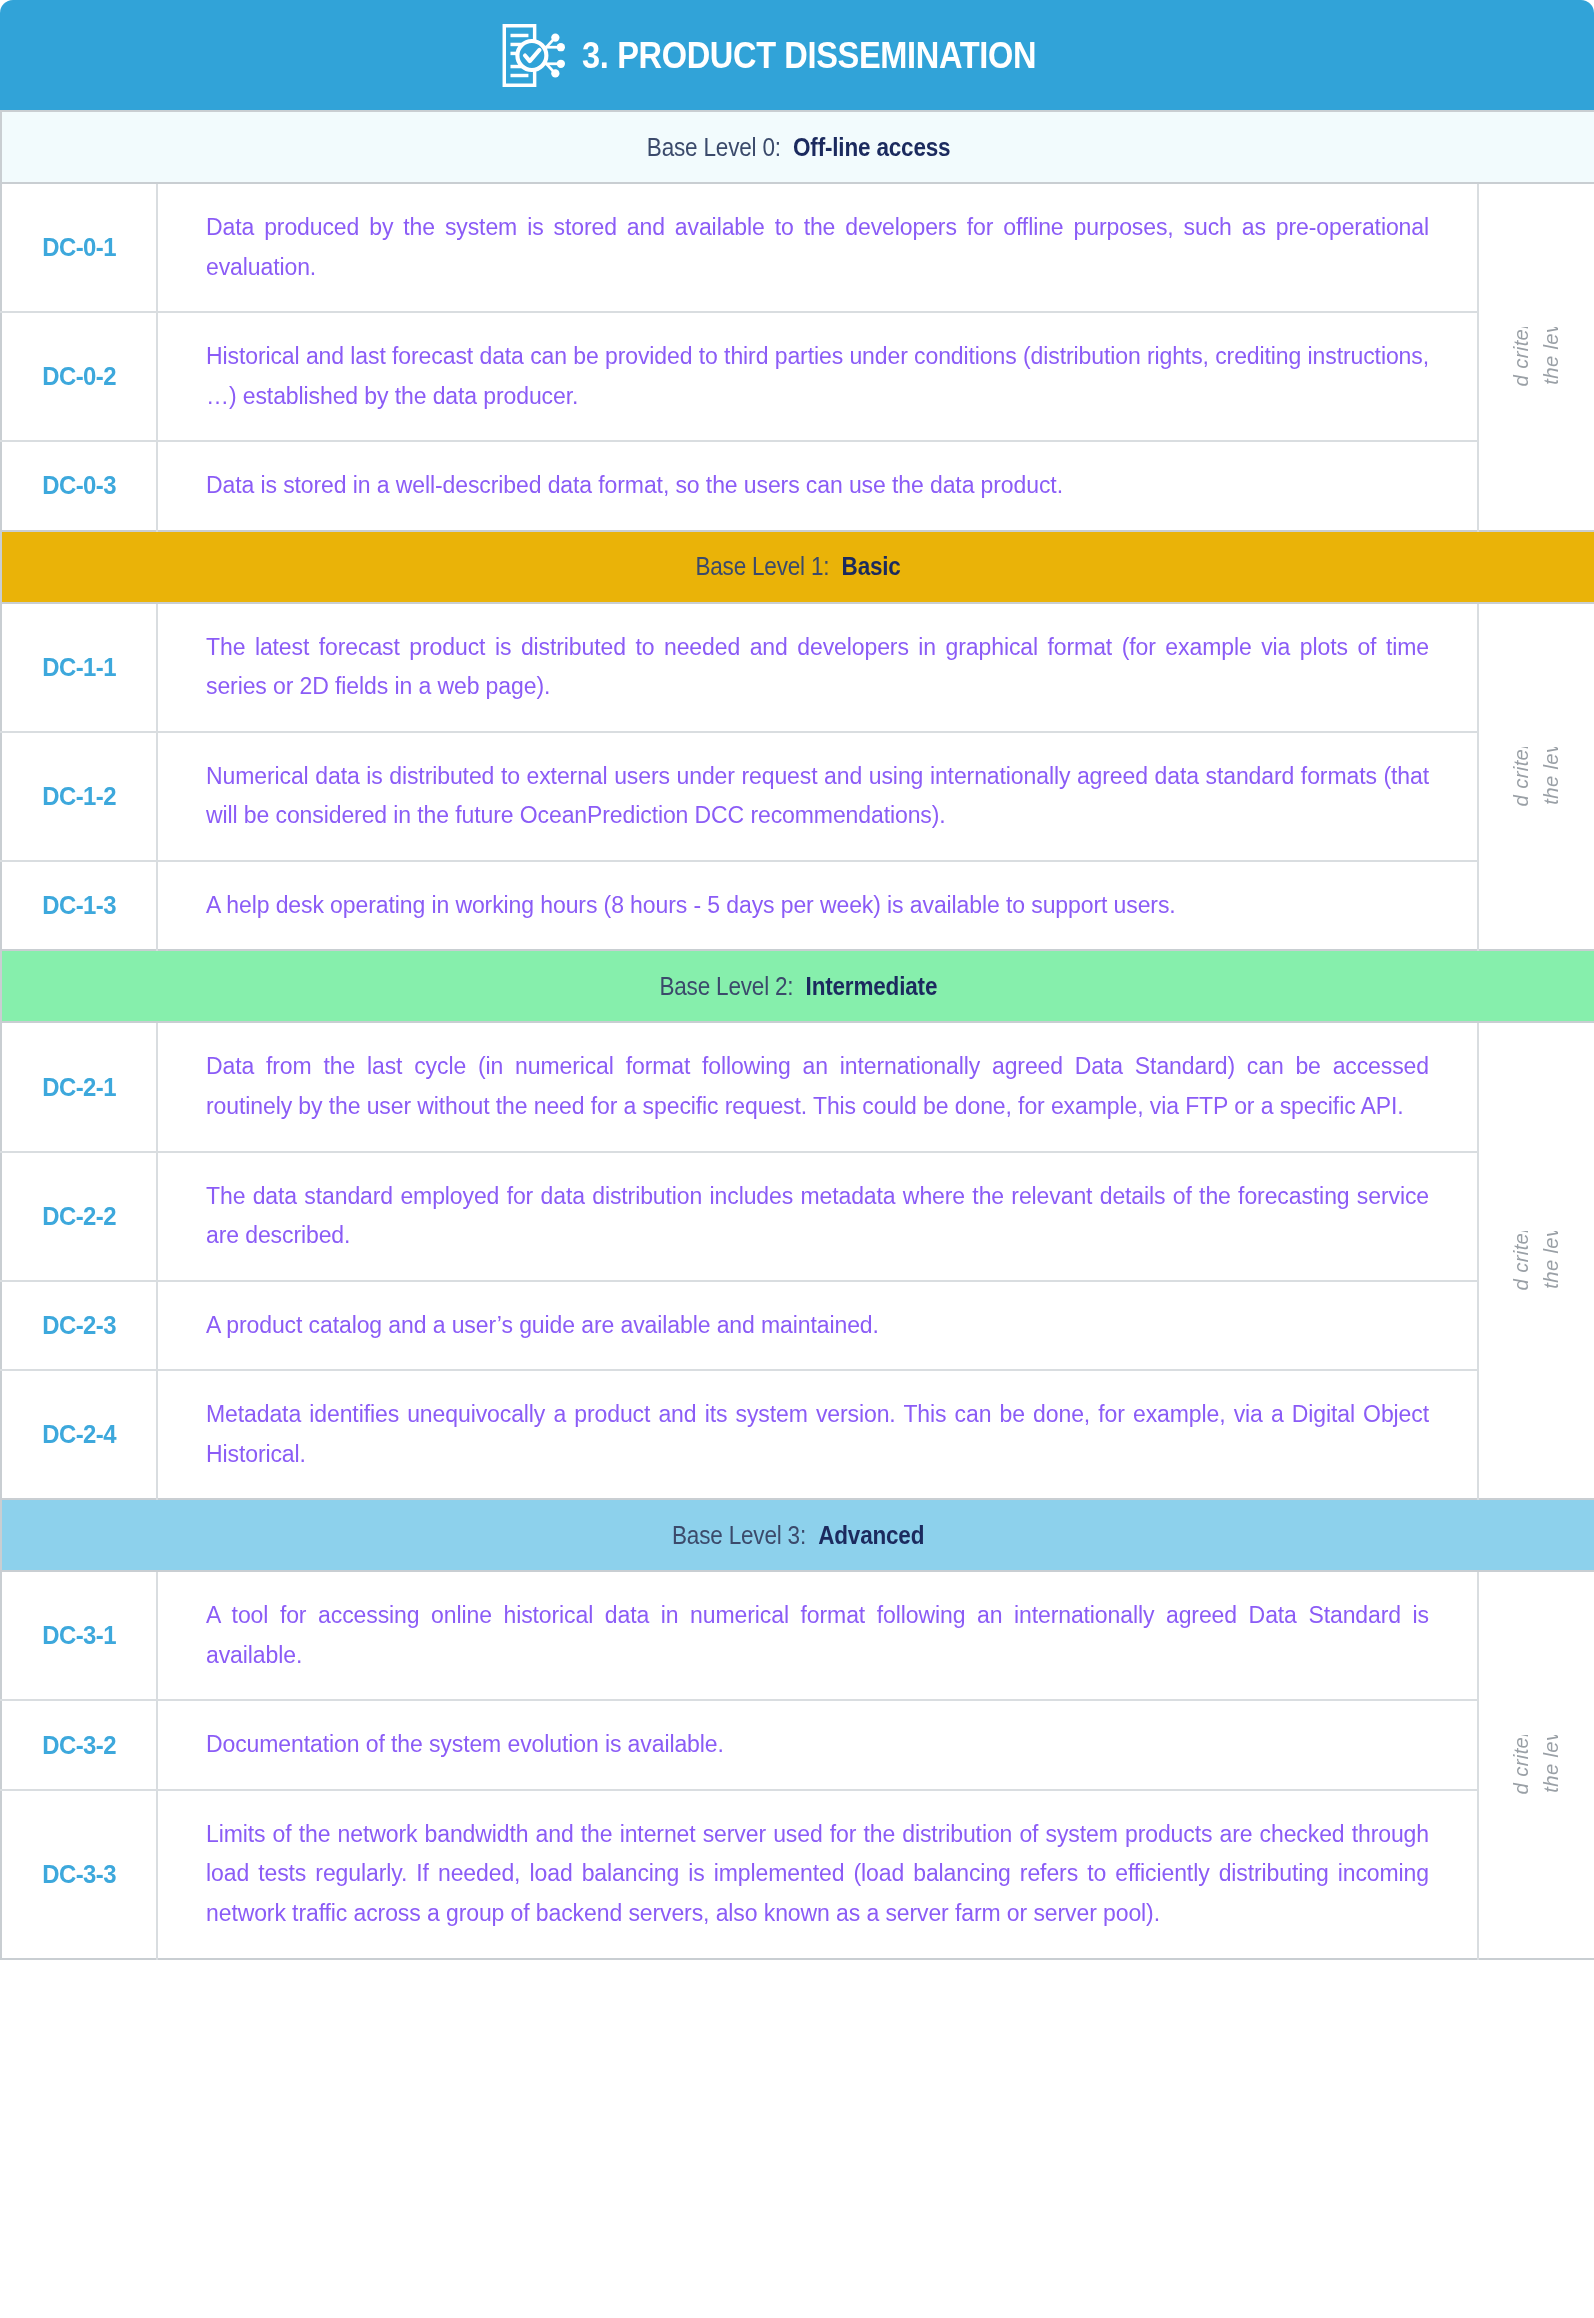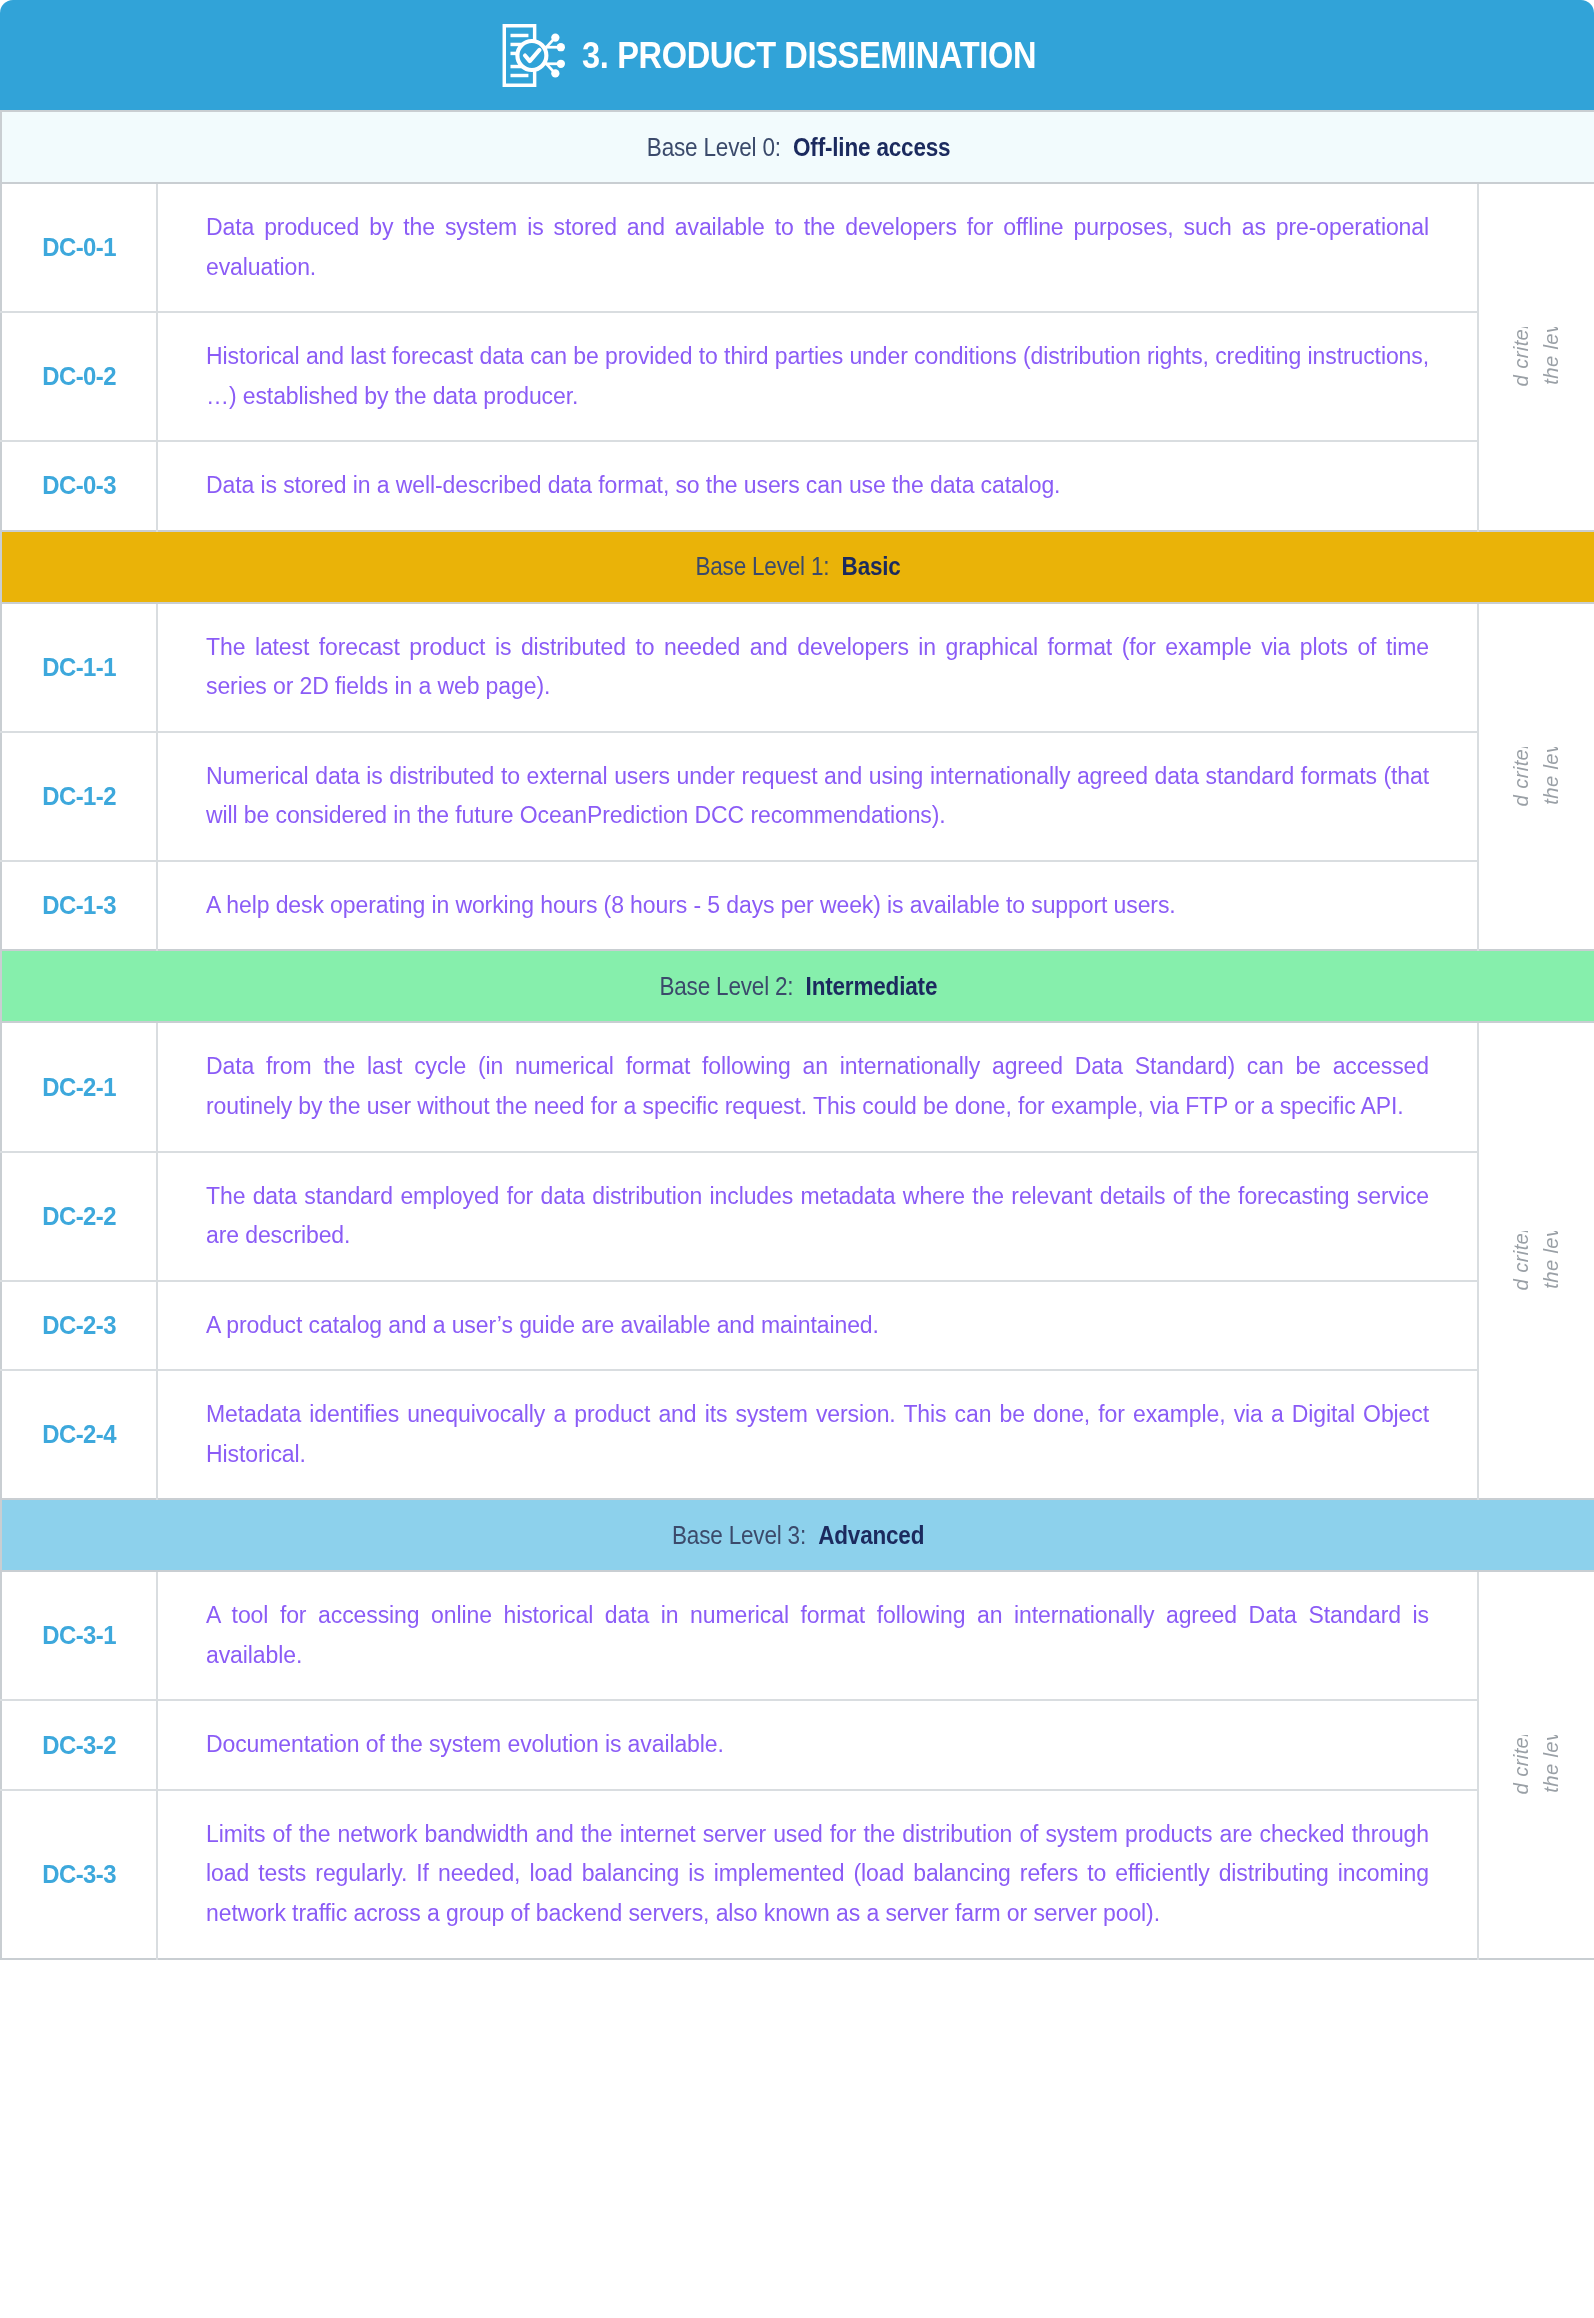--- a/index.html
+++ b/index.html
@@ -231,21 +231,21 @@
         <td class="text-cell">
           <div class="crit-text">Historical and last forecast data can be provided to third parties under conditions (distribution rights, crediting instructions, …) established by the data producer.</div>
         </td>
       </tr>
 
       <tr class="crit-row">
         <td class="code-cell">
           <span class="code-text">DC-0-3</span>
         </td>
         <td class="text-cell">
-          <div class="crit-text">Data is stored in a well-described data format, so the users can use the data catalog.</div>
+          <div class="crit-text">Data is stored in a well-described data format, so the users can use the data product.</div>
         </td>
       </tr>
 
       <tr class="level-row lvl1">
         <td colspan="3">
           <div class="level-band">
             <div class="level-text">
               <span class="lvl-label">Base Level 1:</span>
               <span>&nbsp;</span><span class="lvl-name">Basic</span>
             </div>

